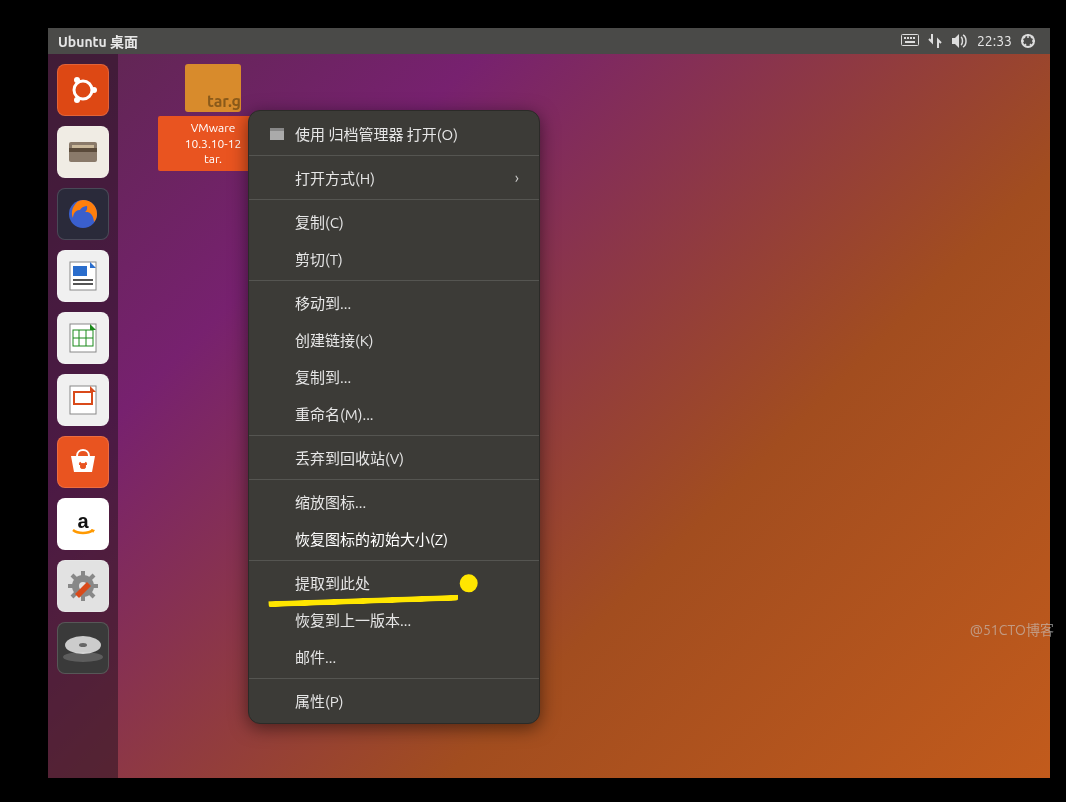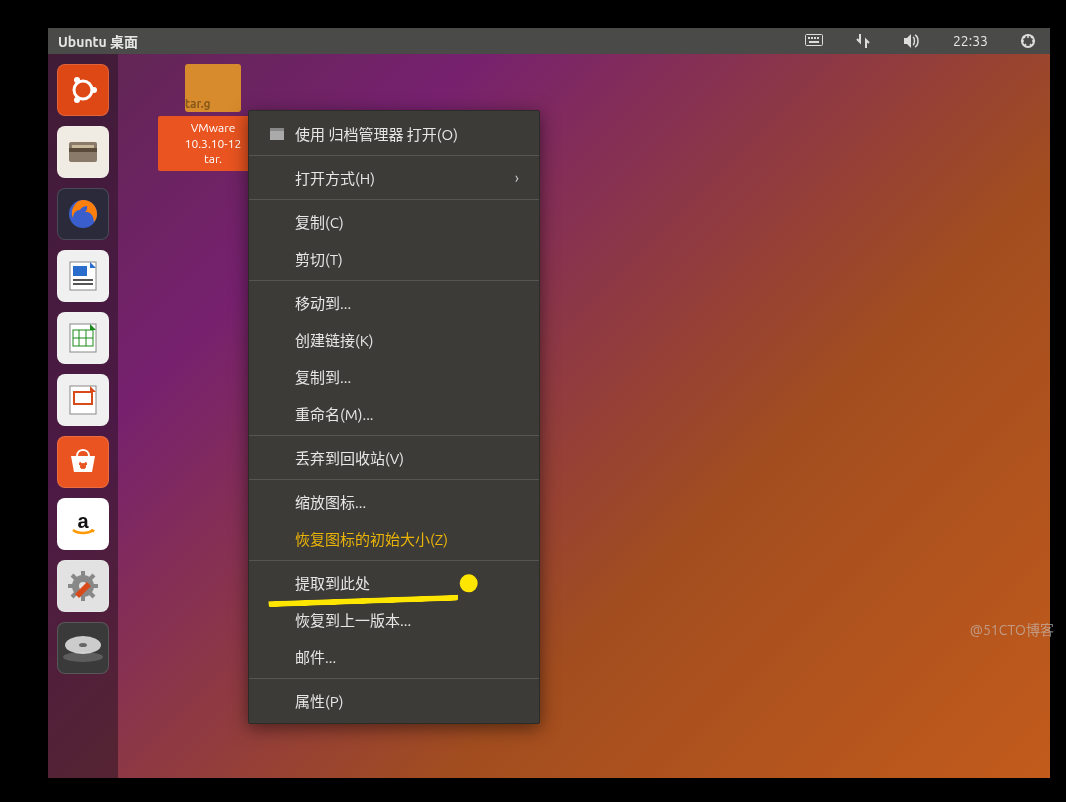--- a/index.html
+++ b/index.html
@@ -1,42 +1,42 @@
 <!DOCTYPE html>
 <html><head>
 <meta charset="utf-8">
 <style>
 * { margin: 0; padding: 0; box-sizing: border-box; }
 body { font-family: "Ubuntu", "Noto Sans CJK SC", sans-serif; background: #000; width: 1066px; height: 802px; overflow: hidden; }
 .outer { position: absolute; top: 0; left: 0; width: 1066px; height: 647px; background: #000; }
 .window { position: absolute; top: 28px; left: 48px; width: 1002px; height: 750px; background: #000; }
 .topbar { position: absolute; top: 0; left: 0; width: 100%; height: 26px; background: #4a4a48; display: flex; align-items: center; color: #e6e6e6; font-size: 14px; font-weight: bold; }
 .topbar-left { padding-left: 10px; display:flex; align-items:center; gap:4px;}
-.topbar-right { margin-left: auto; display: flex; align-items: center; gap: 32px; padding-right: 14px; }
+.topbar-right { margin-left: auto; display: flex; align-items: center; gap: 8px; padding-right: 14px; }
 .topbar-right .ico { color:#dedede; display:flex; align-items:center;}
 .clock { font-weight: normal; font-size:14px;}
 .desktop { position: absolute; top: 26px; left: 0; width: 100%; height: calc(100% - 26px); background: linear-gradient(135deg, #5e2750 0%, #77216f 25%, #a24d1f 65%, #c25b1c 100%); }
 .launcher { position: absolute; top: 0; left: 0; width: 70px; height: 100%; background: rgba(40,20,35,0.55); display: flex; flex-direction: column; align-items: center; padding-top: 10px; gap: 10px; }
 .launcher .app { width: 52px; height: 52px; border-radius: 8px; display:flex; align-items:center; justify-content:center; background: rgba(255,255,255,0.08); border:1px solid rgba(255,255,255,0.15);}
 .app.ubuntu { background:#dd4814;}
 .app.files { background:#f0ece4;}
 .app.firefox { background:#2a2a3a;}
 .app.writer{ background:#f0f0f0;}
 .app.calc{ background:#f0f0f0;}
 .app.impress{background:#f0f0f0;}
 .app.software{background:#e95420;}
 .app.amazon{background:#fff;}
 .app.settings{background:#e2e2e2;}
 .app.disc{background:#3a3a3a;}
 .file-icon { position:absolute; top:10px; left:110px; width:110px; text-align:center; }
-.file-icon .box { width:56px; height:48px; background:#d88b2c; margin:0 auto 4px; border-radius:3px; display:flex;align-items:flex-end;justify-content:flex-start; font-size:12px; color:#8a5a1a; font-weight:bold; padding-bottom:2px;}
+.file-icon .box { width:56px; height:48px; background:#d88b2c; margin:0 auto 4px; border-radius:3px; display:flex;align-items:flex-end;justify-content:flex-end; font-size:16px; color:#8a5a1a; font-weight:bold; padding-bottom:2px;}
 .file-icon .label { background:#e95420; color:#fff; font-size:12px; padding:4px 4px; border-radius:2px; line-height:1.3;}
-.context-menu { position:absolute; top:56px; left:200px; width:292px; background:#3c3b37; border:1px solid #2b2b28; border-radius:2px; color:#e6e6e6; font-size:15px; padding:4px 0; box-shadow:0 4px 18px rgba(0,0,0,0.5);}
+.context-menu { position:absolute; top:56px; left:200px; width:292px; background:#3c3b37; border:1px solid #2b2b28; border-radius:12px; color:#e6e6e6; font-size:15px; padding:4px 0; box-shadow:0 4px 18px rgba(0,0,0,0.5);}
 .menu-item { display:flex; align-items:center; padding:8px 20px; white-space:nowrap;}
-.menu-item.disabled { color:#eab308;}
+.menu-item.disabled { color:#ffffff;}
 .menu-sep { height:1px; background:#555551; margin:3px 0;}
 .menu-item .mi-icon{width:18px;margin-right:8px;display:flex;align-items:center;}
 .menu-item .chev{margin-left:auto;color:#ccc;}
 .highlight { position:absolute; top:530px; left:220px; width:190px; height:20px; border-bottom:6px solid #ffe600; border-radius:3px; transform:rotate(-2deg); pointer-events:none;}
 .highlight::after{content:"";position:absolute;right:-20px;top:-6px;width:18px;height:18px;background:#ffe600;border-radius:50%;}
 .watermark{position:absolute;bottom:8px;right:12px;color:rgba(200,200,200,0.6);font-size:14px;margin-left:16px;}
 svg{display:block;}
 </style>
 </head>
 <body>

